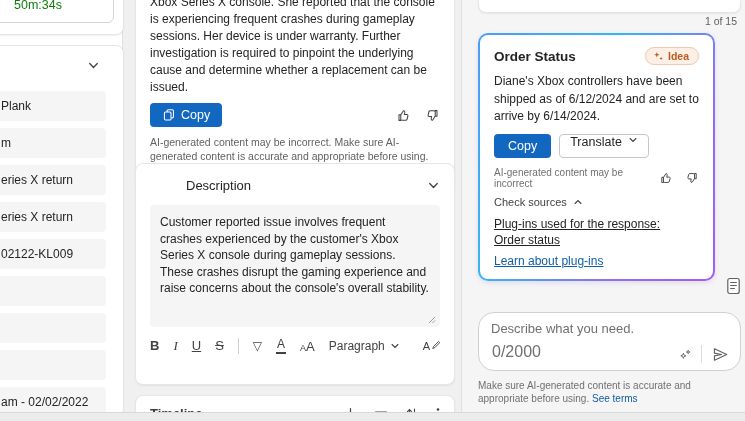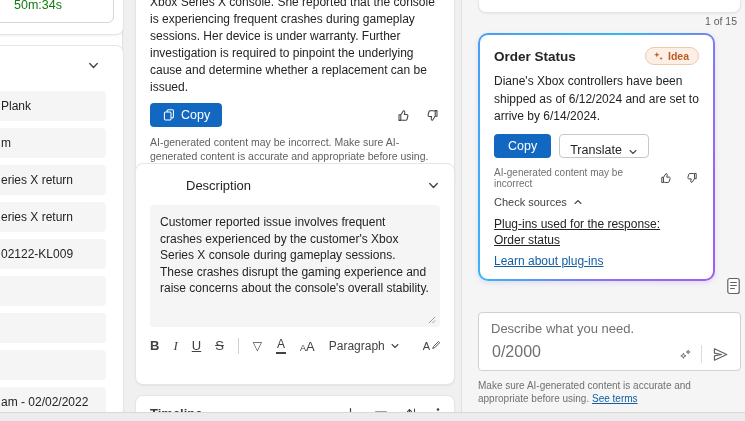--- a/index.html
+++ b/index.html
@@ -23,21 +23,21 @@
   .list-chevron { position:absolute; left:102px; top:13px; }
   .side-row { position:absolute; left:8px; width:113px; height:30px; background:#f5f5f5; border-radius:4px; font-size:12px; color:#242424; line-height:30px; padding-left:8px; white-space:nowrap; overflow:hidden; }
 
   
   .summary-card { position:absolute; left:135px; top:-34px; width:320px; padding:27px 14px 12px 14px; z-index:2; }
   .summary-text { font-size:12px; line-height:17px; color:#242424; }
   .actions-row { display:flex; align-items:center; margin-top:7px; }
   .btn-primary { display:inline-flex; align-items:center; gap:6px; background:#1267c1; color:#fff; border:none; border-radius:4px; height:24px; padding:0 12px; font-size:12.5px; font-family:inherit; cursor:pointer; }
   .thumbs { margin-left:auto; display:flex; gap:14px; align-items:center; }
   .disclaimer { margin-top:9px; font-size:10.5px; line-height:13.5px; color:#616161; }
-  a.term-link { color:#115ea3; text-decoration:underline; cursor:pointer; }
+  a.term-link { color:#115ea3; cursor:pointer; }
 
   .desc-card { position:absolute; left:135px; top:163px; width:320px; height:222px; padding:0 14px; z-index:2; }
   .desc-header { display:flex; align-items:center; justify-content:space-between; margin-top:14px; }
   .desc-title { font-size:13px; font-weight:normal; color:#242424;padding-left:36px; }
   .desc-box { position:relative; margin-top:12px; height:122px; background:#f5f5f5; border-radius:4px; padding:9px 10px; font-size:12px; line-height:16.5px; color:#242424; overflow:hidden; }
   .resize-handle { position:absolute; right:4px; bottom:3px; }
   .fmt-bar { display:flex; align-items:center; gap:14px; margin-top:10px; color:#424242; }
   .fmt { font-size:13px; cursor:pointer; line-height:18px; }
   .fmt.b { font-weight:bold; } .fmt.i { font-style:italic; font-family:"Liberation Serif", serif; }
   .fmt.u { text-decoration:underline; } .fmt.s { text-decoration:line-through; }
@@ -56,31 +56,31 @@
   .prev-card { position:absolute; left:478px; top:-22px; width:263px; height:35px; z-index:2; }
   .pager { position:absolute; left:478px; top:15px; width:259px; text-align:right; font-size:10.5px; color:#616161; z-index:2; }
   .order-wrap { position:absolute; left:478px; top:33px; width:237px; padding:2px; border-radius:10px; z-index:2;
     background:linear-gradient(120deg,#4c9cf5 0%,#35b6f8 38%,#8f6df4 72%,#a55bf6 100%); box-shadow:0 2px 5px rgba(100,80,200,.15); }
   .order-inner { background:#fff; border-radius:8px; padding:12px 14px 10px 14px; }
   .order-head { display:flex; align-items:center; justify-content:space-between; }
   .order-title { font-size:13.5px; font-weight:bold; color:#242424; }
   .idea-badge { display:inline-flex; align-items:center; gap:4px; background:#fcefe6; border:1px solid #f0c9ae; color:#bc5b21; font-size:10.5px; font-weight:bold; border-radius:999px; padding:2px 9px 2px 7px; }
   .order-body { margin-top:8px; font-size:12px; line-height:17.5px; color:#242424; }
   .order-btns { margin-top:8px; display:flex; align-items:center; gap:8px; }
-  .btn-outline { display:inline-flex; align-items:flex-end; gap:6px; background:#fff; color:#242424; border:1px solid #c7c7c7; border-radius:4px; height:24px; padding:0 10px; font-size:12.5px; font-family:inherit; cursor:pointer; }
+  .btn-outline { display:inline-flex; align-items:flex-start; gap:6px; background:#fff; color:#242424; border:1px solid #c7c7c7; border-radius:4px; height:24px; padding:0 10px; font-size:12.5px; font-family:inherit; cursor:pointer; }
   .order-disc-row { margin-top:9px; display:flex; align-items:center; }
   .order-disc { font-size:10px; color:#707070; }
   .check-sources { margin-top:7px; display:inline-flex; align-items:center; gap:6px; font-size:11px; color:#424242; cursor:pointer; }
   .plugins { margin-top:6px; font-size:12px; line-height:16.5px; color:#242424;text-decoration:underline; }
   .plugin-link { display:inline-block; margin-top:5px; font-size:12px; color:#115ea3; text-decoration:underline; cursor:pointer; }
 
   .chip-row { position:absolute; left:478px; top:277px; width:263px; display:flex; justify-content:flex-end; align-items:center; gap:9px; z-index:2; }
   .chip { background:#fdfdfd; border:1px solid #cfcfcf; border-radius:13px; padding:4px 11px; font-size:11.5px; color:#424242; white-space:nowrap; cursor:pointer; }
 
-  .input-card { position:absolute; left:478px; top:312px; width:263px; height:59px; background:#fff; border:1px solid #d1d1d1; border-radius:4px; z-index:2; }
+  .input-card { position:absolute; left:478px; top:312px; width:263px; height:59px; background:#fff; border:1px solid #d1d1d1; border-radius:16px; z-index:2; }
   .input-field { position:absolute; left:12px; top:8px; width:200px; border:none; outline:none; font-size:13px; font-family:inherit; color:#424242; background:transparent; }
   .input-field::placeholder { color:#707070; }
   .char-count { position:absolute; left:13px; bottom:9px; font-size:16px; color:#707070; }
   .input-icons { position:absolute; right:10px; bottom:7px; display:flex; align-items:center; gap:9px; }
 
   .rp-footer { position:absolute; left:478px; top:379px; width:261px; font-size:10px; line-height:13px; color:#707070; z-index:2; }
 
   .bottom-bar { position:absolute; left:0; top:412px; width:745px; height:9px; background:#ececec; border-top:1px solid #d9d9d9; z-index:10; }
 
   svg { display:block; }

